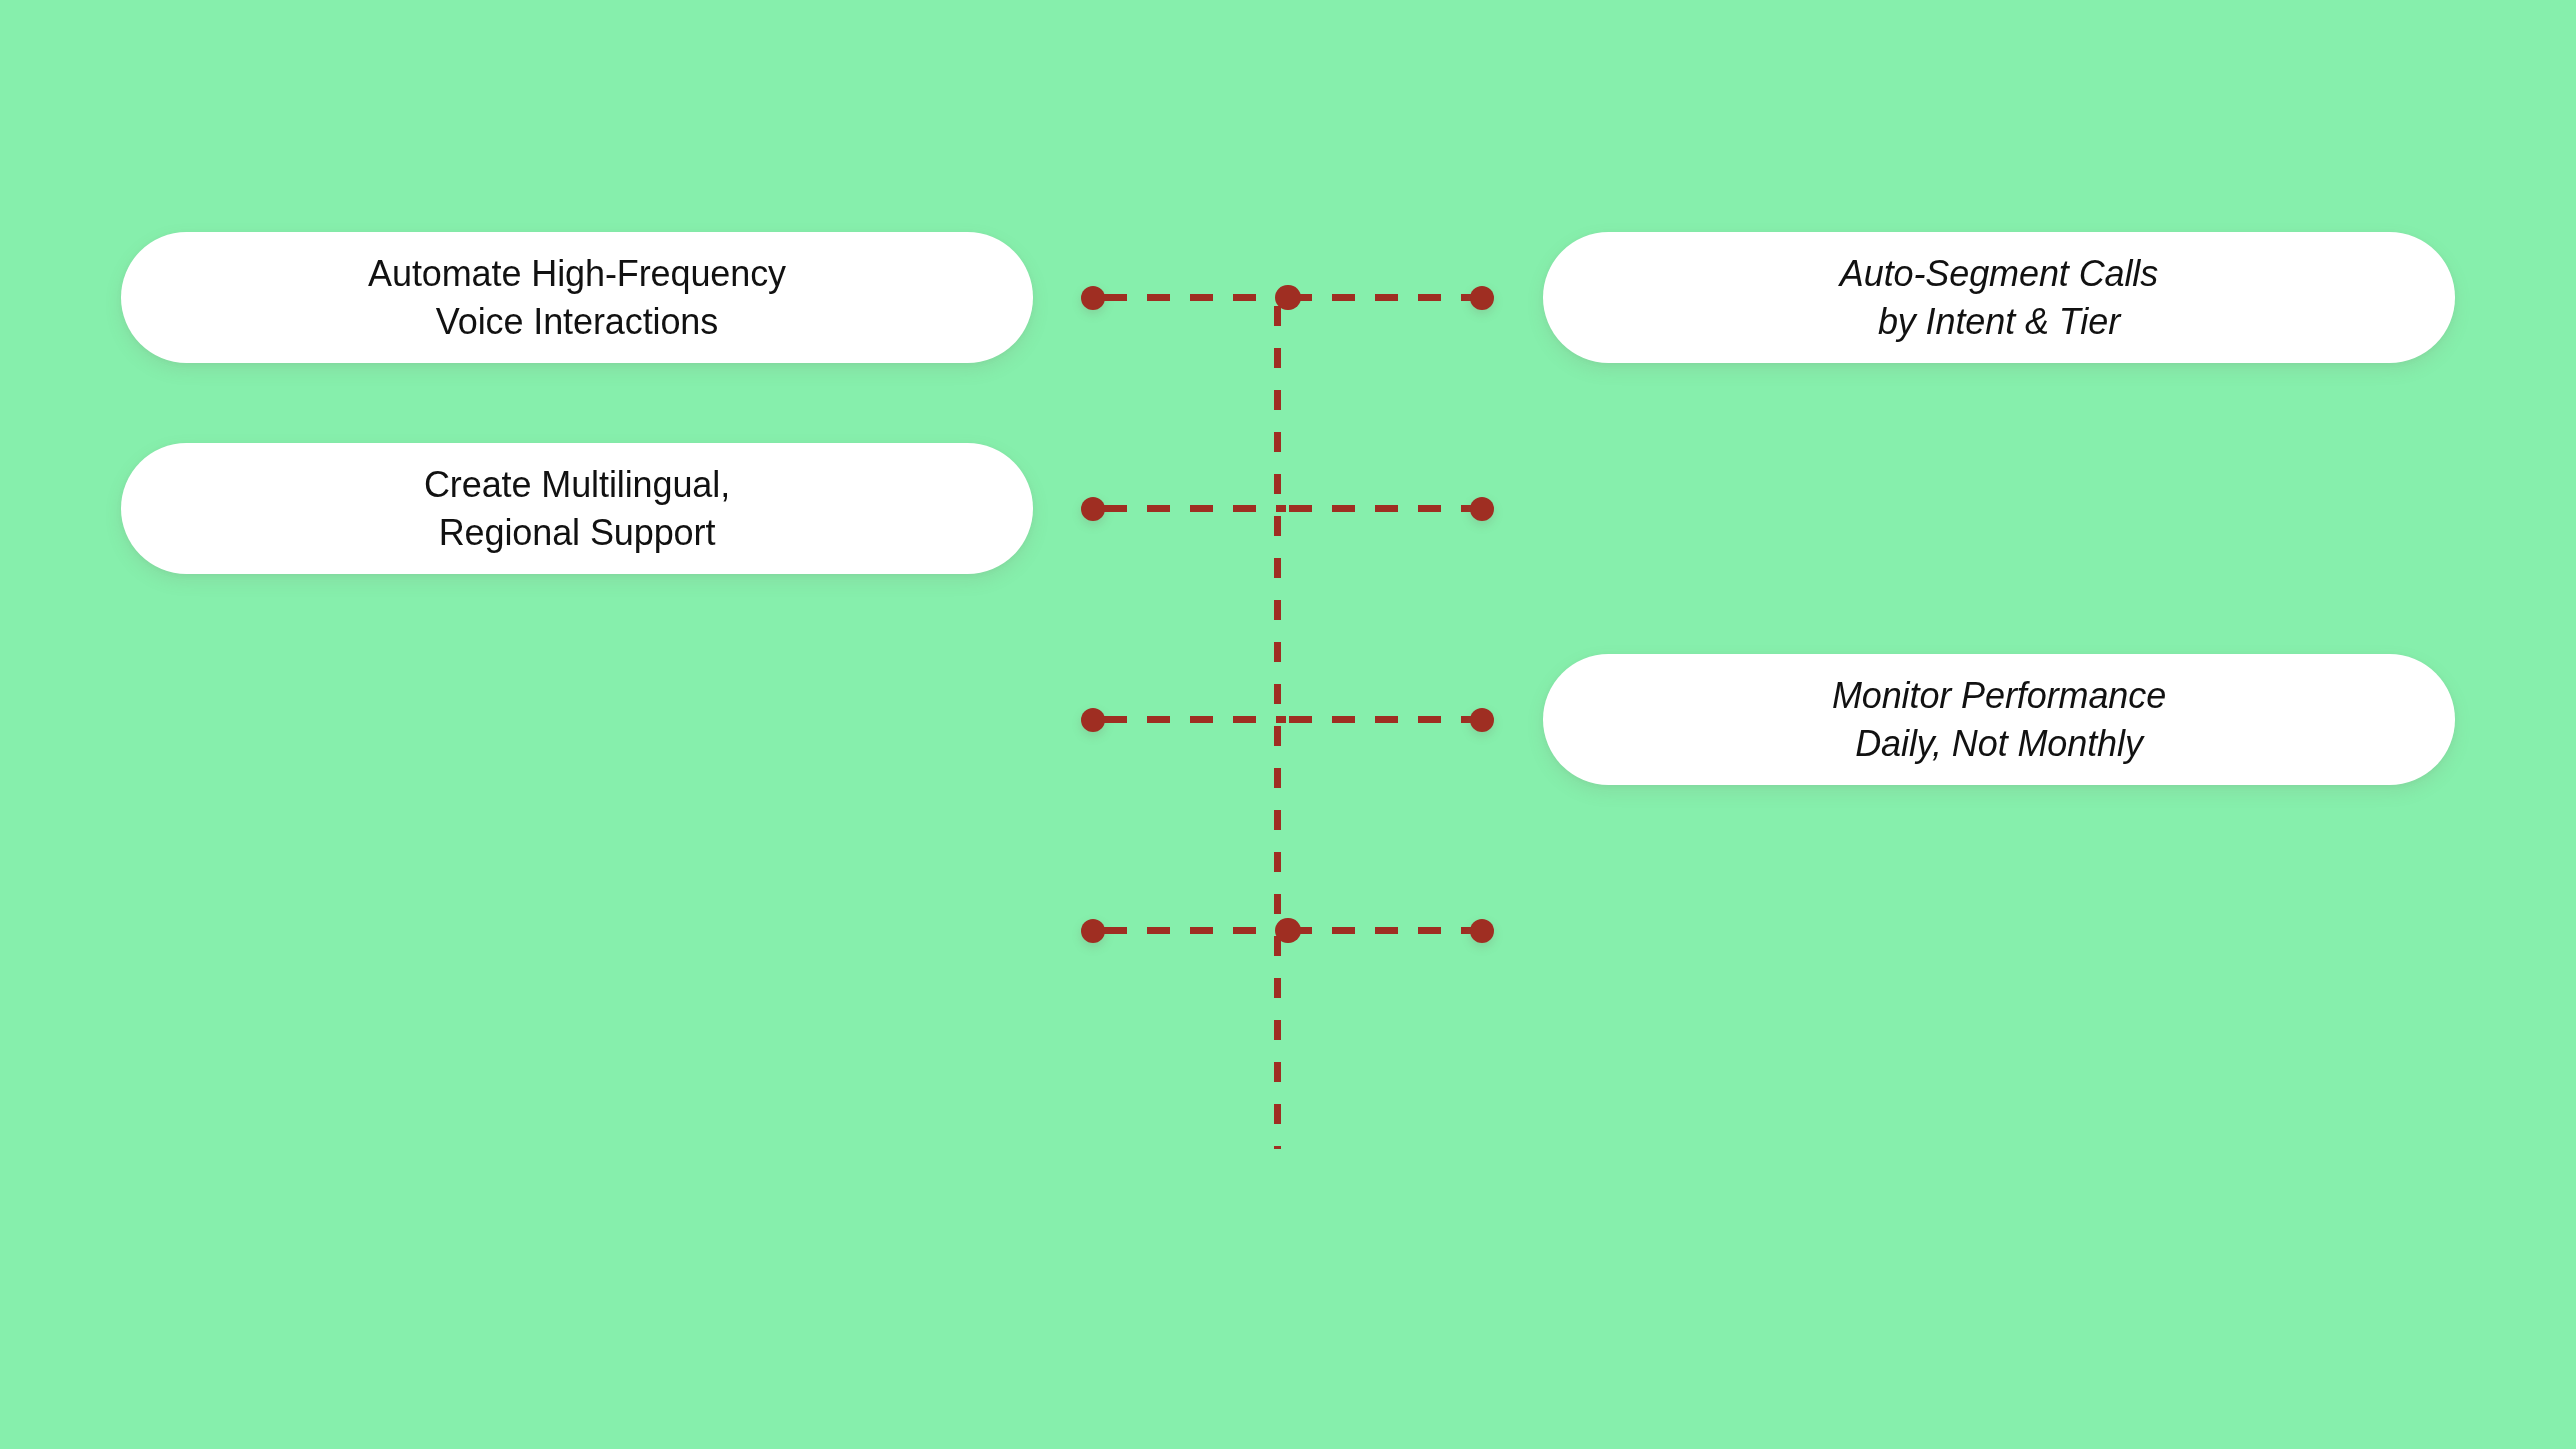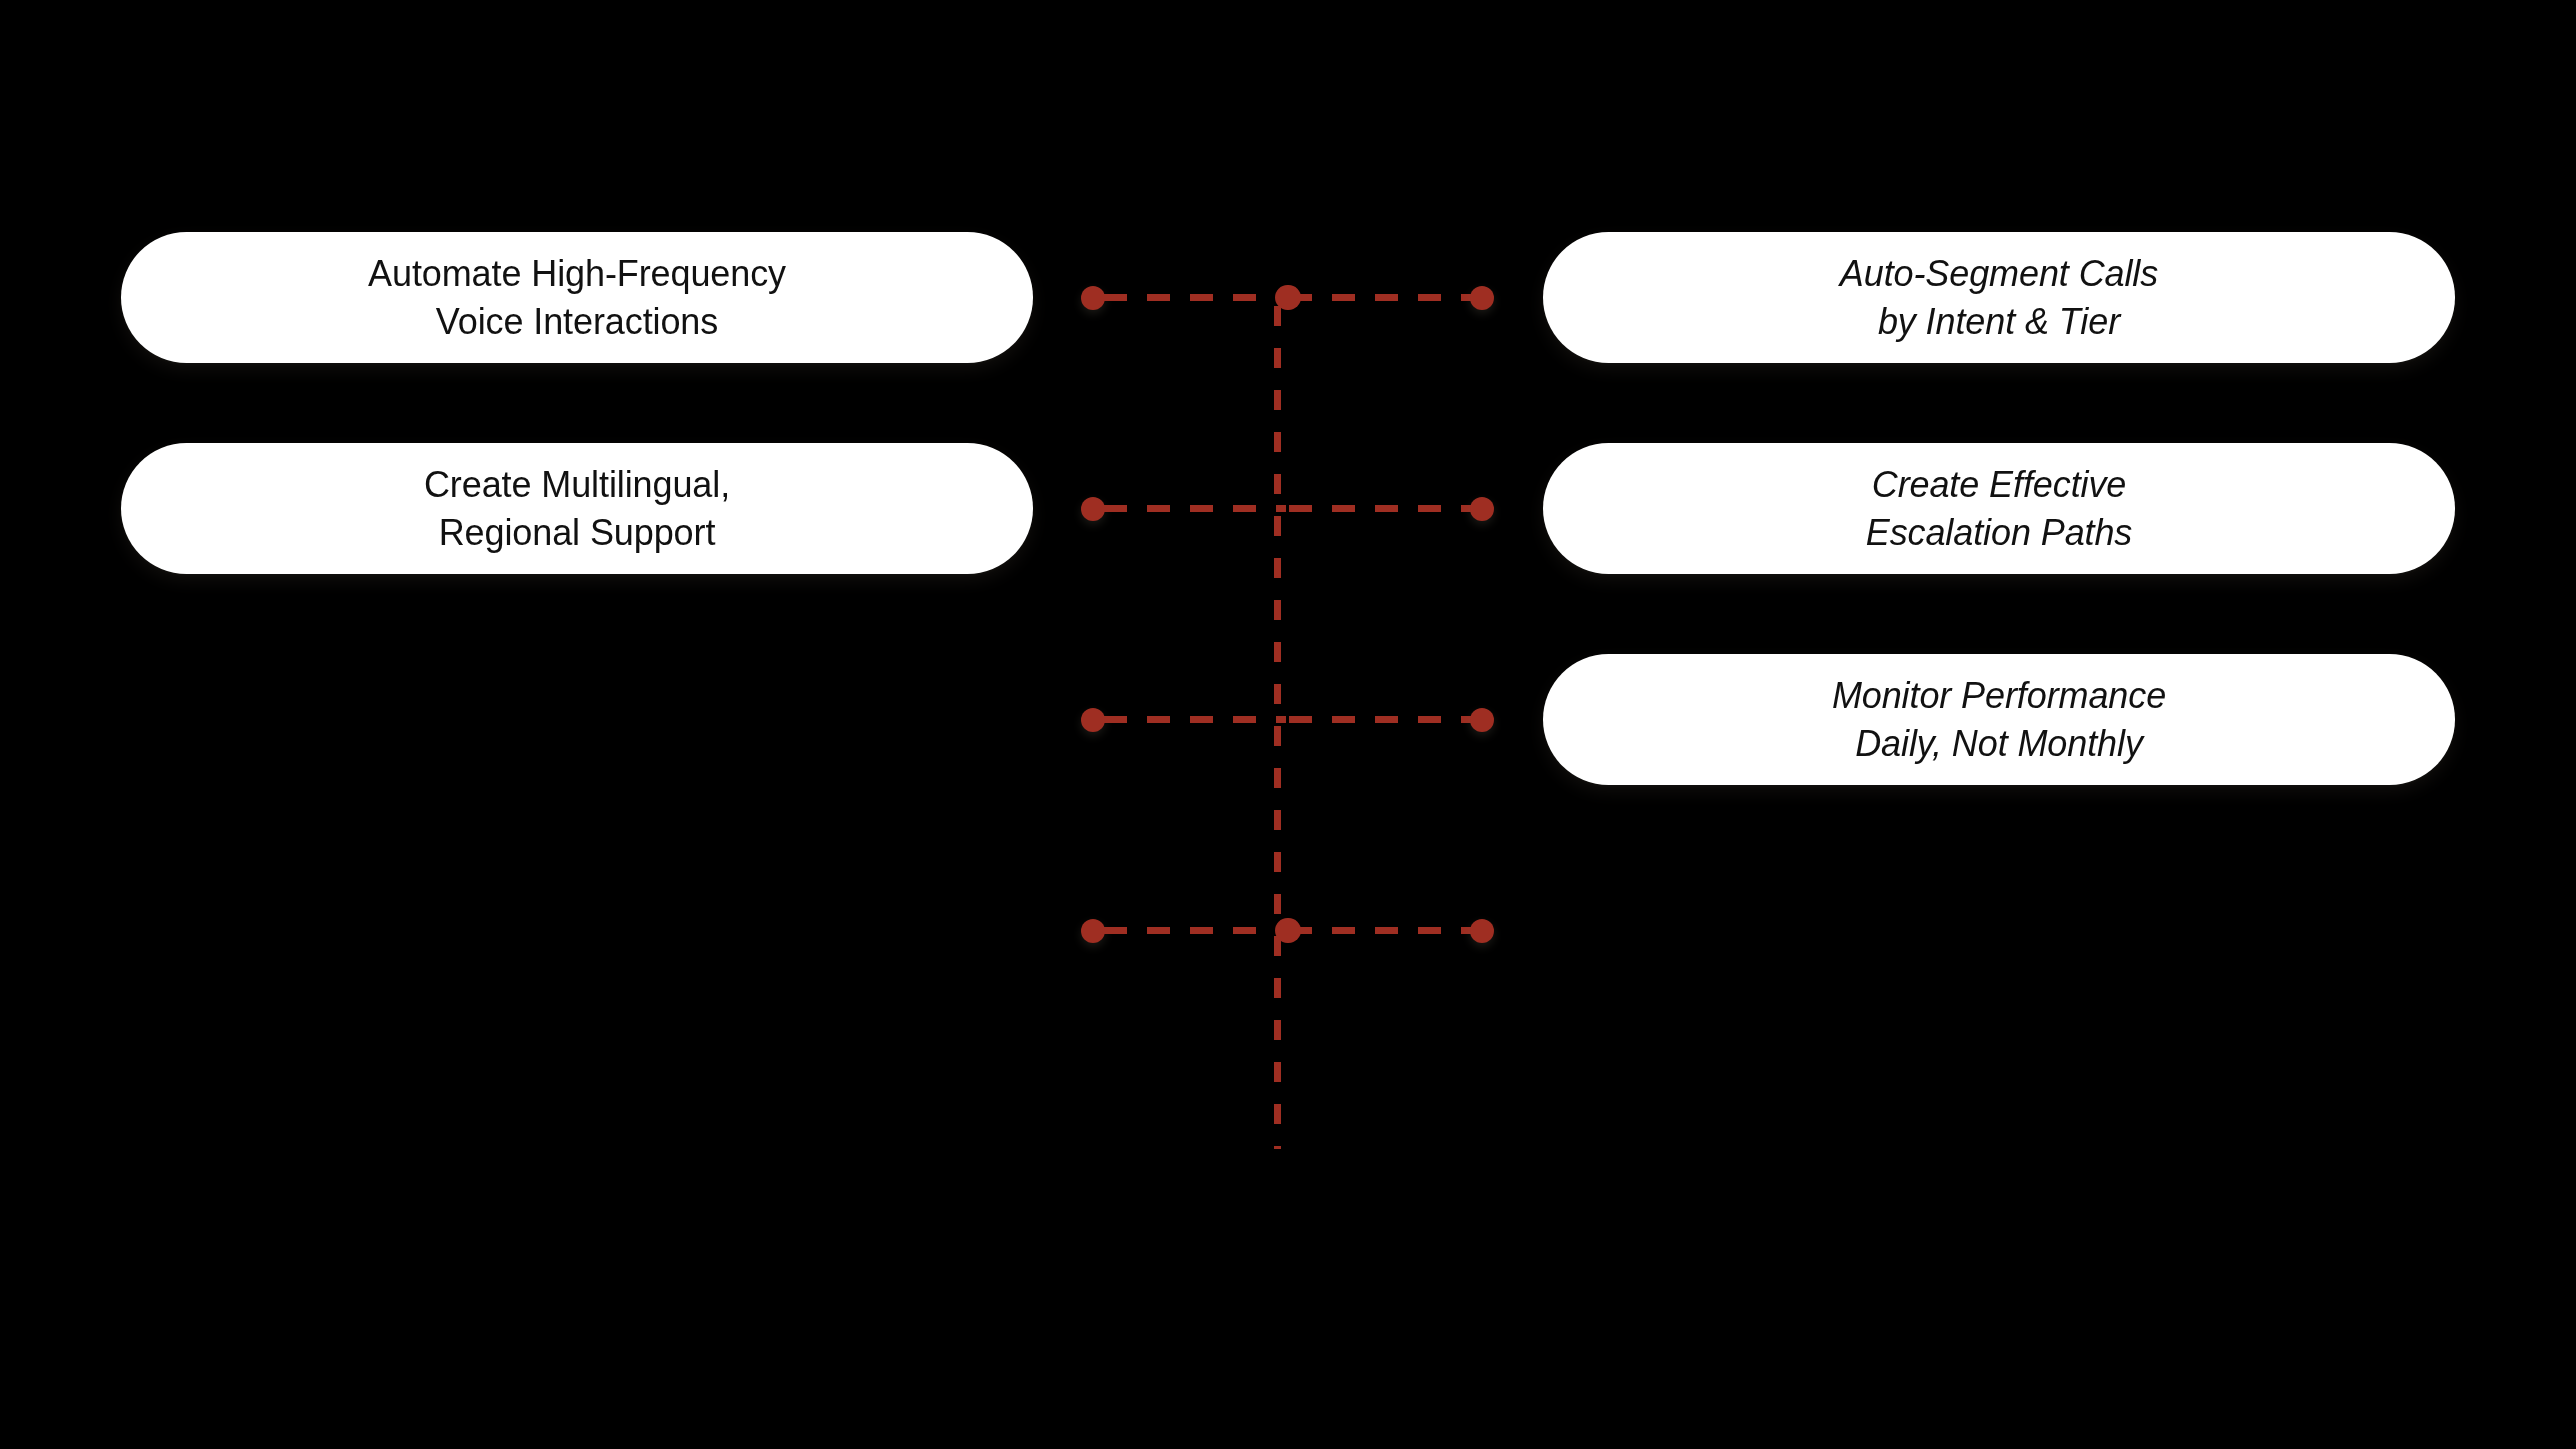--- a/index.html
+++ b/index.html
@@ -12,21 +12,21 @@
     height: 1449px;
     background: #f7f5f0;
     font-family: "Liberation Sans", sans-serif;
     overflow: hidden;
   }
 
   #diagram {
     position: relative;
     width: 2576px;
     height: 1449px;
-    background: #000000;
+    background: #86efac;
   }
 
   
   .rows {
     position: absolute;
     left: 0;
     top: 232px;
     width: 2576px;
   }
 
@@ -166,24 +166,20 @@
       <div class="card left">
         <p class="card-text">Create Multilingual,
 Regional Support</p>
       </div>
       <div class="connector">
         <span class="dot dot-left"></span>
         <span class="hline seg-l"></span>
         <span class="hline seg-r"></span>
         <span class="dot dot-right"></span>
       </div>
-      <div class="card right">
-        <p class="card-text">Create Effective
-Escalation Paths</p>
-      </div>
     </div>
 
 
     <div class="row">
       <div class="connector">
         <span class="dot dot-left"></span>
         <span class="hline seg-l"></span>
         <span class="hline seg-r"></span>
         <span class="dot dot-right"></span>
       </div>

